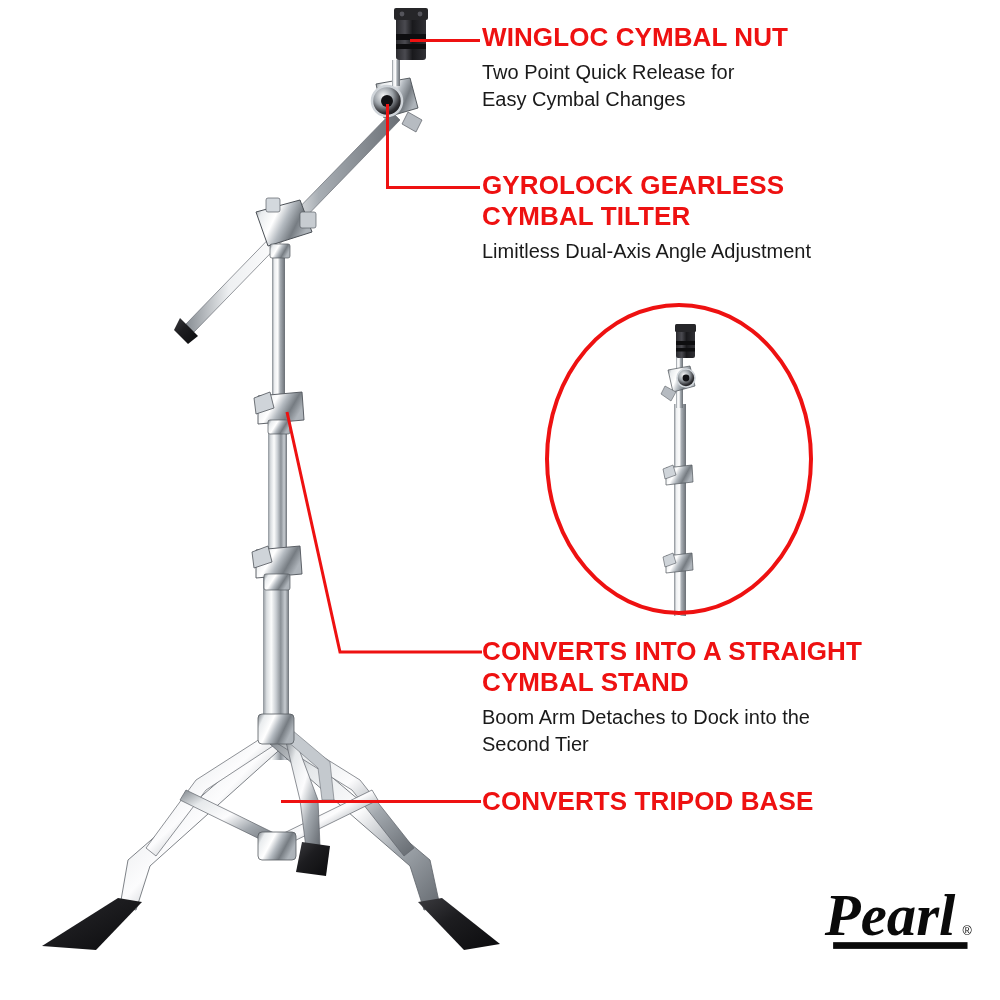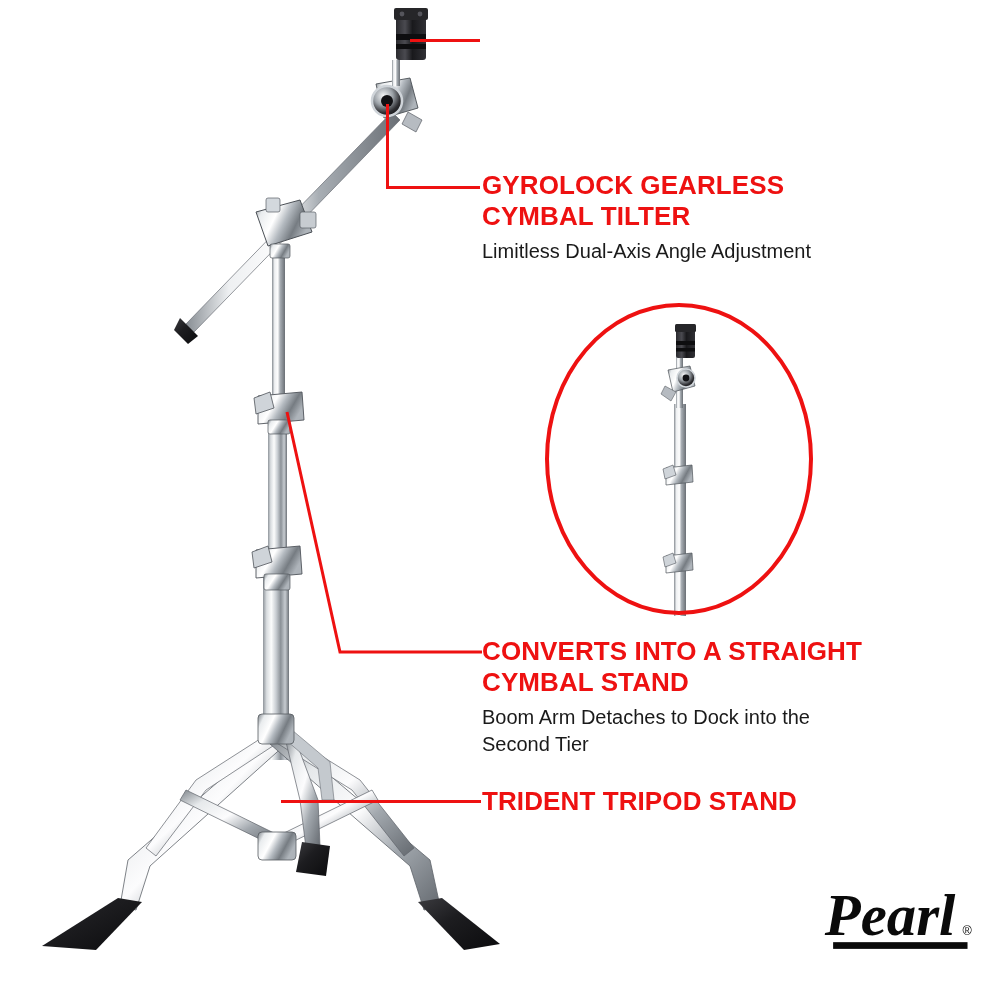--- a/index.html
+++ b/index.html
@@ -256,36 +256,41 @@
   <div class="leader leader-h" id="leader-gyro-h"></div>
 
   <svg id="leader-converts-svg" viewBox="0 0 230 270">
     <polyline points="17,12 70,252 212,252" fill="none" stroke="#ee1111" stroke-width="3"></polyline>
   </svg>
 
   <div class="leader leader-h" id="leader-trident-h"></div>
 
   <div id="inset-circle"></div>
 
+  <div class="callout" id="callout-wingloc">
+    <div class="heading">WINGLOC CYMBAL NUT</div>
+    <div class="body">Two Point Quick Release for
+Easy Cymbal Changes</div>
+  </div>
 
   <div class="callout" id="callout-converts">
     <div class="heading">CONVERTS INTO A STRAIGHT
 CYMBAL STAND</div>
     <div class="body">Boom Arm Detaches to Dock into the
 Second Tier</div>
   </div>
 
   <div class="callout" id="callout-gyrolock">
     <div class="heading">GYROLOCK GEARLESS
 CYMBAL TILTER</div>
     <div class="body">Limitless Dual-Axis Angle Adjustment</div>
   </div>
 
   <div class="callout" id="callout-trident">
-    <div class="heading">TRIDENT TRIPOD STAND</div>
+    <div class="heading">CONVERTS TRIPOD BASE</div>
   </div>
 
   <div id="pearl-logo">
     <svg viewBox="0 0 200 100">
       <text x="8" y="66" font-family="Liberation Serif, serif" font-size="70" font-style="italic" font-weight="bold" fill="#0a0a0a">Pearl</text>
       <text x="172" y="66" font-family="Liberation Sans, sans-serif" font-size="15" fill="#0a0a0a">®</text>
       <rect x="18" y="74" width="160" height="8" fill="#0a0a0a"></rect>
     </svg>
   </div>
 

